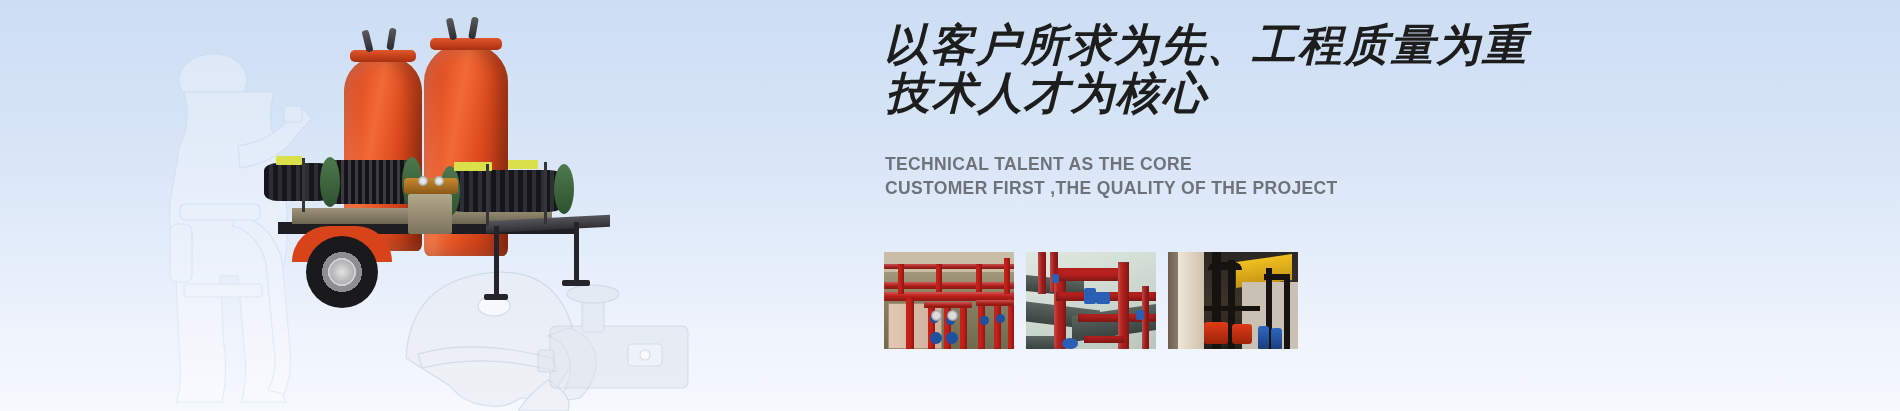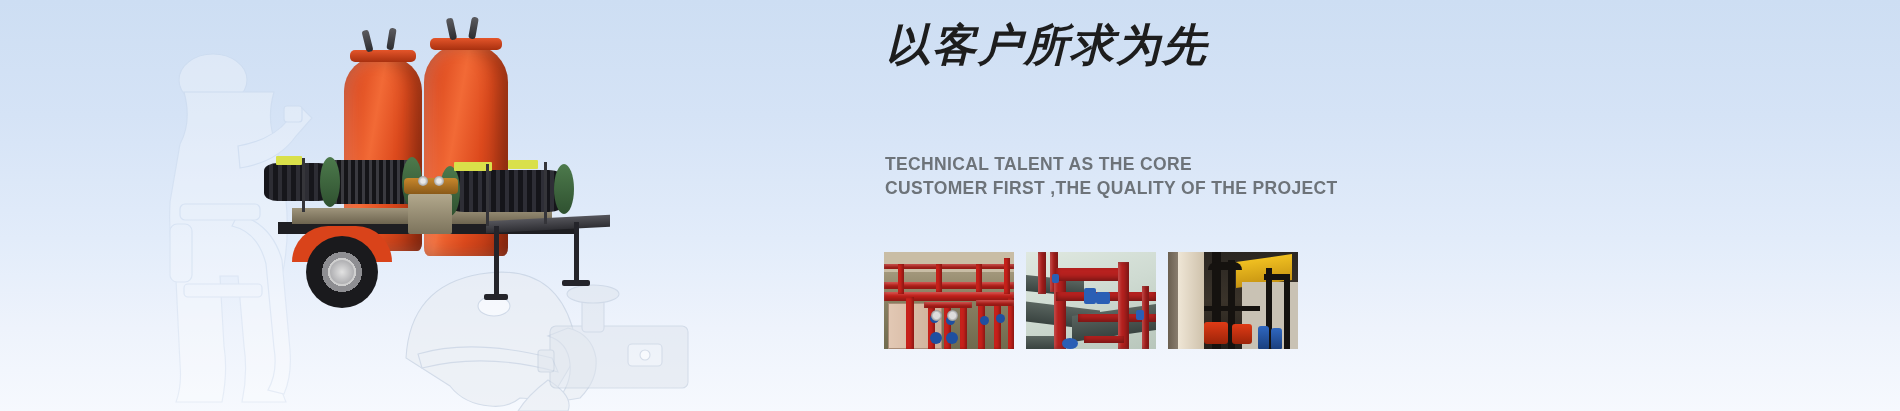--- a/index.html
+++ b/index.html
@@ -338,21 +338,22 @@
     <div class="wheel"></div>
     <div class="leg leg1"></div>
     <div class="leg leg2"></div>
     <div class="foot foot1"></div>
     <div class="foot foot2"></div>
   </div>
 
   <div class="text-col">
 
     <div class="headline">
-      <span class="hl-line hl-line-2">以客户所求为先</span>
+      <span class="hl-line hl-line-1">以客户所求为先、工程质量为重</span>
+      <span class="hl-line hl-line-2">技术人才为核心</span>
     </div>
 
     <div class="subhead">
       <span class="sub-line">TECHNICAL TALENT AS THE CORE</span>
       <span class="sub-line">CUSTOMER FIRST ,THE QUALITY OF THE PROJECT</span>
     </div>
 
     <div class="thumbs">
 
       <div class="thumb">

